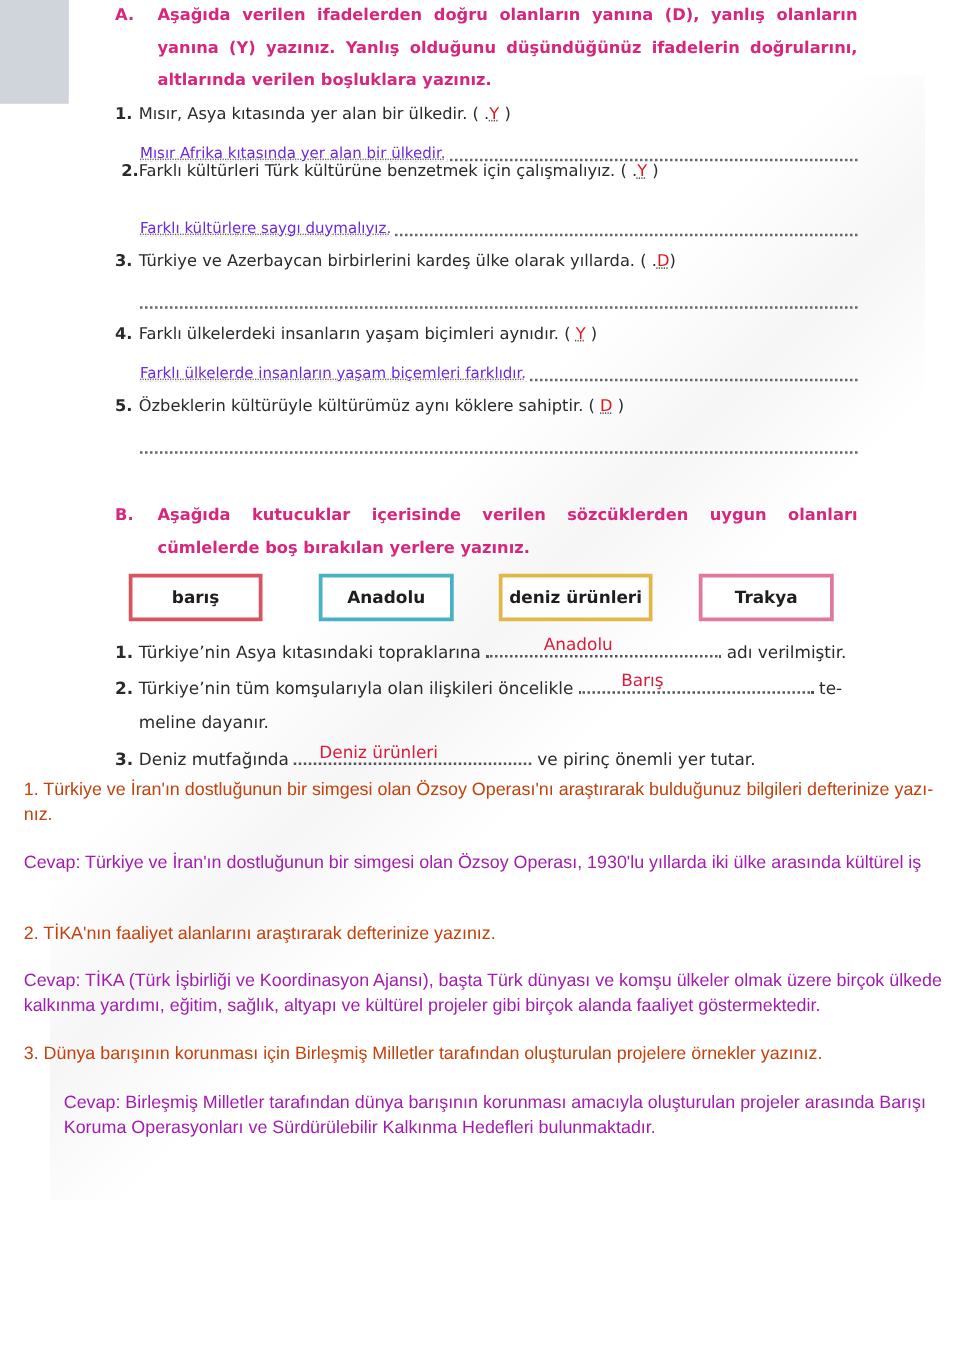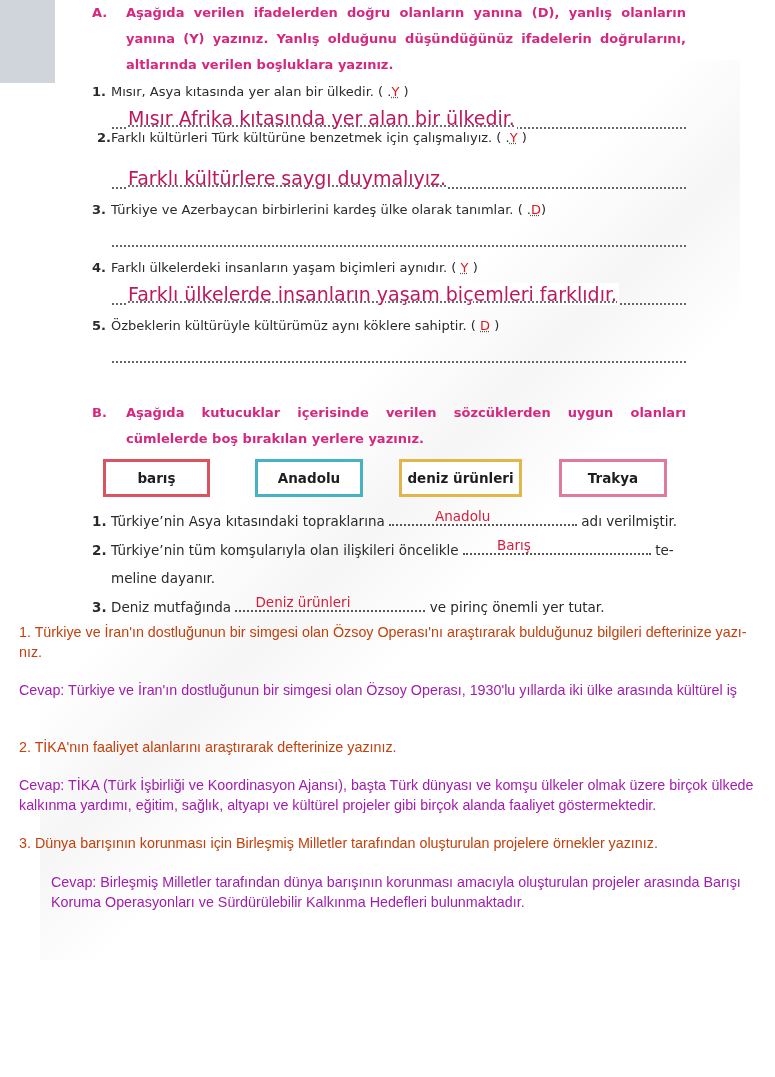--- a/index.html
+++ b/index.html
@@ -17,21 +17,21 @@
   .sec-head { position: absolute; left: 92px; width: 594px; color: #d6277f; font-weight: bold; font-size: 13px; line-height: 26px; }
   .sec-head .letter { position: absolute; left: 0; top: 0; }
   .sec-head .body { margin-left: 34px; text-align: justify; }
 
   .q { position: absolute; left: 92px; font-size: 13px; color: #2a2a2a; white-space: nowrap; }
   .q .num { font-weight: bold; display: inline-block; width: 19px; }
   .q .paren { color: #2a2a2a; }
   .q .ans { color: #e0161b; text-decoration: underline dotted #555; }
 
   .dotline { position: absolute; left: 112px; width: 574px; height: 20px; border-bottom: 2px dotted #666; }
-  .dotline .corr { color: #be185d; font-size: 19px; position: absolute; left: 0; bottom: -2px; white-space: nowrap; background: #fff; padding-right: 2px; text-decoration: underline dotted #666; margin-left: 16px; }
+  .dotline .corr { color: #6d28d9; font-size: 12px; position: absolute; left: 0; bottom: -2px; white-space: nowrap; background: #fff; padding-right: 2px; text-decoration: underline dotted #666; }
 
   .wordbox { position: absolute; top: 459px; height: 38px; border: 3px solid; display: flex; align-items: center; justify-content: center; font-weight: bold; font-size: 13.5px; color: #1e1e1e; background: #fff; }
 
   .fill { position: absolute; font-size: 13.5px; color: #2a2a2a; white-space: nowrap; }
   .fill .num { font-weight: bold; display: inline-block; width: 19px; }
   .blank { display: inline-block; position: relative; border-bottom: 2px dotted #555; height: 13px; vertical-align: baseline; }
   .blank .fans { position: absolute; bottom: 0px; color: #d81b3a; font-size: 13.5px; white-space: nowrap; }
 
   .research { position: absolute; left: 19px; width: 756px; font-family: "Liberation Sans", sans-serif; font-size: 14.3px; line-height: 20px; }
   .research.qtext { color: #c2410c; }
@@ -58,21 +58,21 @@
 
 <div class="q" style="top:130px;text-align:right;">
   <span class="num">2.</span><span>Farklı kültürleri Türk kültürüne benzetmek için çalışmalıyız.</span>
   <span class="paren">( .</span><span class="ans">Y</span><span class="paren"> )</span>
 </div>
 <div class="dotline" style="top:169px;">
   <span class="corr">Farklı kültürlere saygı duymalıyız.</span>
 </div>
 
 <div class="q" style="top:202px;">
-  <span class="num">3.</span><span>Türkiye ve Azerbaycan birbirlerini kardeş ülke olarak tanımlar.</span>
+  <span class="num">3.</span><span>Türkiye ve Azerbaycan birbirlerini kardeş ülke olarak yıllarda.</span>
   <span class="paren">( .</span><span class="ans">D</span><span class="paren">)</span>
 </div>
 <div class="dotline" style="top:227px;"></div>
 
 <div class="q" style="top:260px;">
   <span class="num">4.</span><span>Farklı ülkelerdeki insanların yaşam biçimleri aynıdır.</span>
   <span class="paren">( </span><span class="ans">Y</span><span class="paren"> )</span>
 </div>
 <div class="dotline" style="top:285px;">
   <span class="corr">Farklı ülkelerde insanların yaşam biçemleri farklıdır.</span>

